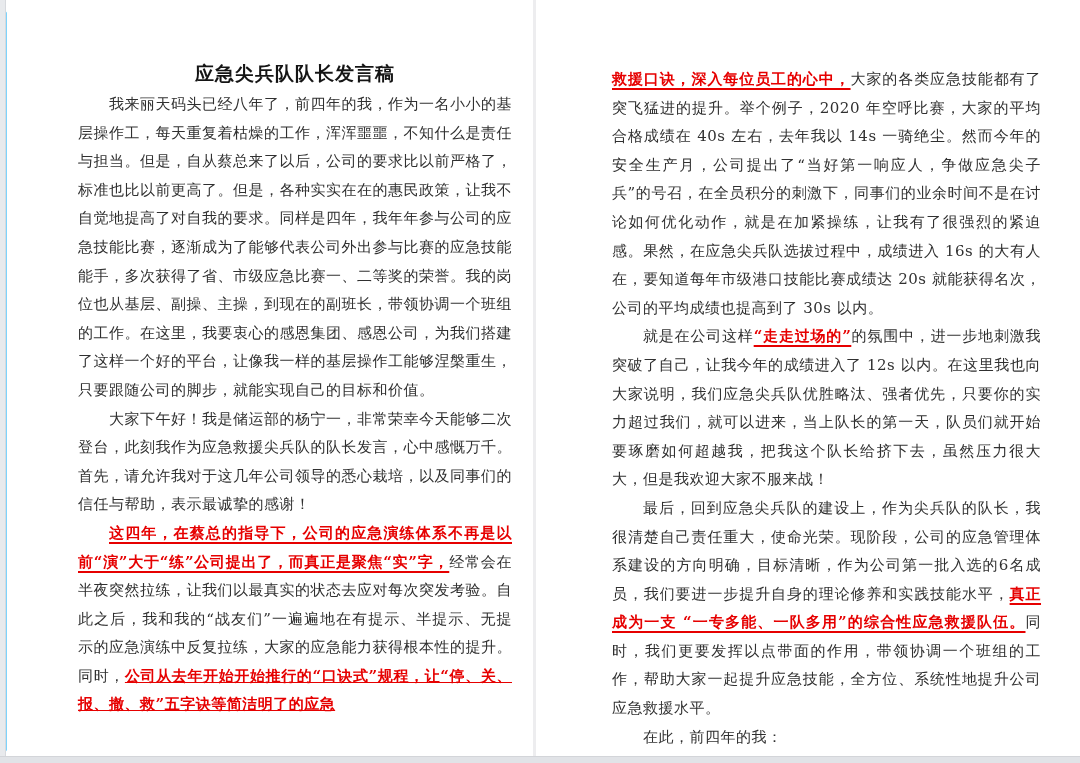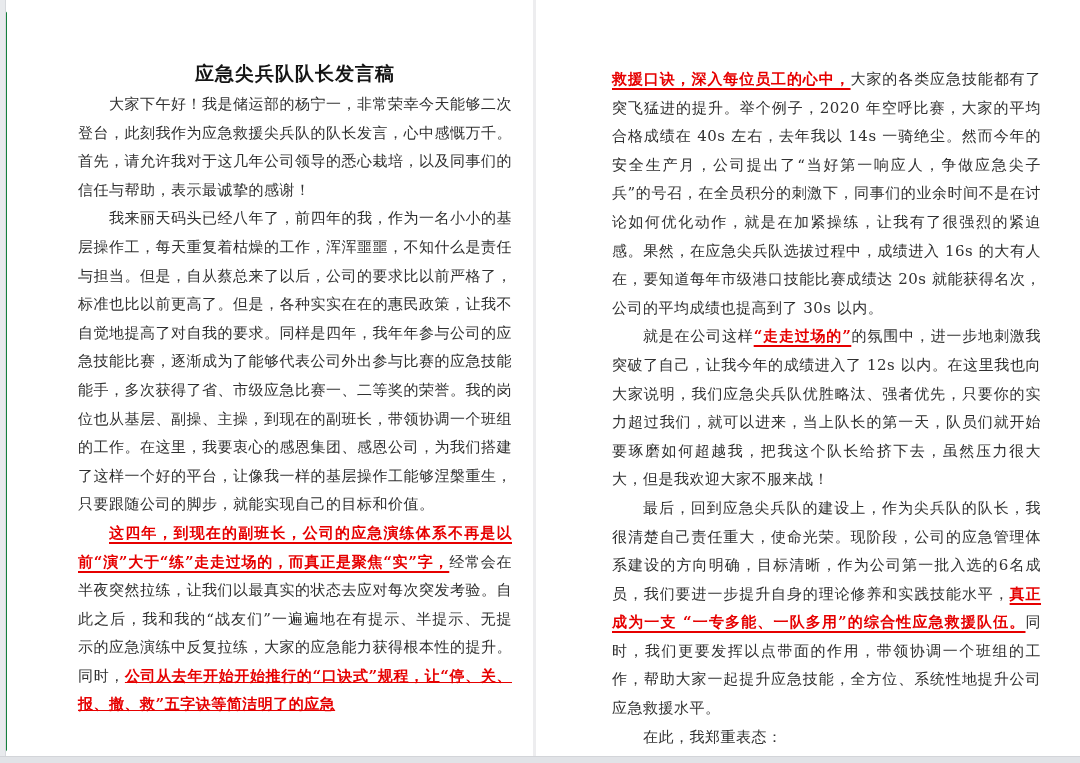--- a/index.html
+++ b/index.html
@@ -2,21 +2,21 @@
 <html style="--red: #e60000; --ink: #303030;"><head>
 <meta charset="utf-8">
 <style>
   :root { --red:#e60000; --ink:#303030; }
   * { box-sizing:border-box; }
   html,body { margin:0; padding:0; }
   body {
     width:1080px; height:763px; overflow:hidden; background:#ffffff;
     font-family:"DejaVu Serif","Liberation Serif",serif;
   }
-  .viewer { position:relative; width:1080px; height:763px; background:#15803d;border-radius:31px; }
+  .viewer { position:relative; width:1080px; height:763px; background:#7dd3fc;border-radius:31px; }
 
   .edge-left {
     position:absolute; left:0; top:0; width:6px; height:763px;
     background:#e8eaed; border-right:1px solid #d7d9dd;
   }
   .edge-bottom {
     position:absolute; left:0; top:756px; width:1080px; height:7px;
     background:#e1e3e7; border-top:1px solid #d3d5d9;
   }
   .page-divider {
@@ -59,33 +59,33 @@
 
 <div class="viewer">
   <div class="edge-left"></div>
   <div class="corner-line"></div>
   <div class="page-divider"></div>
 
   <div class="page page-1">
     <div class="content-1">
       <h1 class="doc-title">应急尖兵队队长发言稿</h1>
       <div>
+          <p class="para indent"><span>我来丽天码头已经八年了，前四年的我，作为一名小小的基层操作工，每天重复着枯燥的工作，浑浑噩噩，不知什么是责任与担当。但是，自从蔡总来了以后，公司的要求比以前严格了，标准也比以前更高了。但是，各种实实在在的惠民政策，让我不自觉地提高了对自我的要求。同样是四年，我年年参与公司的应急技能比赛，逐渐成为了能够代表公司外出参与比赛的应急技能能手，多次获得了省、市级应急比赛一、二等奖的荣誉。我的岗位也从基层、副操、主操，到现在的副班长，带领协调一个班组的工作。在这里，我要衷心的感恩集团、感恩公司，为我们搭建了这样一个好的平台，让像我一样的基层操作工能够涅槃重生，只要跟随公司的脚步，就能实现自己的目标和价值。</span></p>
           <p class="para indent"><span>大家下午好！我是储运部的杨宁一，非常荣幸今天能够二次登台，此刻我作为应急救援尖兵队的队长发言，心中感慨万千。首先，请允许我对于这几年公司领导的悉心栽培，以及同事们的信任与帮助，表示最诚挚的感谢！</span></p>
-          <p class="para indent"><span>我来丽天码头已经八年了，前四年的我，作为一名小小的基层操作工，每天重复着枯燥的工作，浑浑噩噩，不知什么是责任与担当。但是，自从蔡总来了以后，公司的要求比以前严格了，标准也比以前更高了。但是，各种实实在在的惠民政策，让我不自觉地提高了对自我的要求。同样是四年，我年年参与公司的应急技能比赛，逐渐成为了能够代表公司外出参与比赛的应急技能能手，多次获得了省、市级应急比赛一、二等奖的荣誉。我的岗位也从基层、副操、主操，到现在的副班长，带领协调一个班组的工作。在这里，我要衷心的感恩集团、感恩公司，为我们搭建了这样一个好的平台，让像我一样的基层操作工能够涅槃重生，只要跟随公司的脚步，就能实现自己的目标和价值。</span></p>
-          <p class="para indent"><span class="run-red-u">这四年，到现在的副班长，公司的应急演练体系不再是以前“演”大于“练”走走过场的，而真正是聚焦“实”字，</span><span>经常会在半夜突然拉练，让我们以最真实的状态去应对每次突发考验。自此之后，我和我的“战友们”一遍遍地在有提示、半提示、无提示的应急演练中反复拉练，大家的应急能力获得根本性的提升。同时，</span><span class="run-red">公司从去年开始开始推行的“口诀式”规程，让“停、关、报、撤、救”五字诀等简洁明了的应急</span></p>
+          <p class="para indent"><span class="run-red-u">这四年，在蔡总的指导下，公司的应急演练体系不再是以前“演”大于“练”公司提出了，而真正是聚焦“实”字，</span><span>经常会在半夜突然拉练，让我们以最真实的状态去应对每次突发考验。自此之后，我和我的“战友们”一遍遍地在有提示、半提示、无提示的应急演练中反复拉练，大家的应急能力获得根本性的提升。同时，</span><span class="run-red">公司从去年开始开始推行的“口诀式”规程，让“停、关、报、撤、救”五字诀等简洁明了的应急</span></p>
         </div>
     </div>
   </div>
 
   <div class="page page-2">
     <div class="content-2">
       <div>
           <p class="para"><span class="run-red-u">救援口诀，深入每位员工的心中，</span><span>大家的各类应急技能都有了突飞猛进的提升。举个例子，2020 年空呼比赛，大家的平均合格成绩在 40s 左右，去年我以 14s 一骑绝尘。然而今年的安全生产月，公司提出了“当好第一响应人，争做应急尖子兵”的号召，在全员积分的刺激下，同事们的业余时间不是在讨论如何优化动作，就是在加紧操练，让我有了很强烈的紧迫感。果然，在应急尖兵队选拔过程中，成绩进入 16s 的大有人在，要知道每年市级港口技能比赛成绩达 20s 就能获得名次，公司的平均成绩也提高到了 30s 以内。</span></p>
           <p class="para indent"><span>就是在公司这样</span><span class="run-red-u">“走走过场的”</span><span>的氛围中，进一步地刺激我突破了自己，让我今年的成绩进入了 12s 以内。在这里我也向大家说明，我们应急尖兵队优胜略汰、强者优先，只要你的实力超过我们，就可以进来，当上队长的第一天，队员们就开始要琢磨如何超越我，把我这个队长给挤下去，虽然压力很大大，但是我欢迎大家不服来战！</span></p>
           <p class="para indent"><span>最后，回到应急尖兵队的建设上，作为尖兵队的队长，我很清楚自己责任重大，使命光荣。现阶段，公司的应急管理体系建设的方向明确，目标清晰，作为公司第一批入选的6名成员，我们要进一步提升自身的理论修养和实践技能水平，</span><span class="run-red-u">真正成为一支 “一专多能、一队多用”的综合性应急救援队伍。</span><span>同时，我们更要发挥以点带面的作用，带领协调一个班组的工作，帮助大家一起提升应急技能，全方位、系统性地提升公司应急救援水平。</span></p>
-          <p class="para indent"><span>在此，我郑重表态：</span></p>
+          <p class="para indent"><span>在此，前四年的我：</span></p>
           <p class="para indent"><span>1、将严格按照公司相关要求，组织队员进行应急理论、应急技能、</span></p>
         </div>
     </div>
   </div>
 
   <div class="edge-bottom"></div>
 </div>
 
 </body></html>

